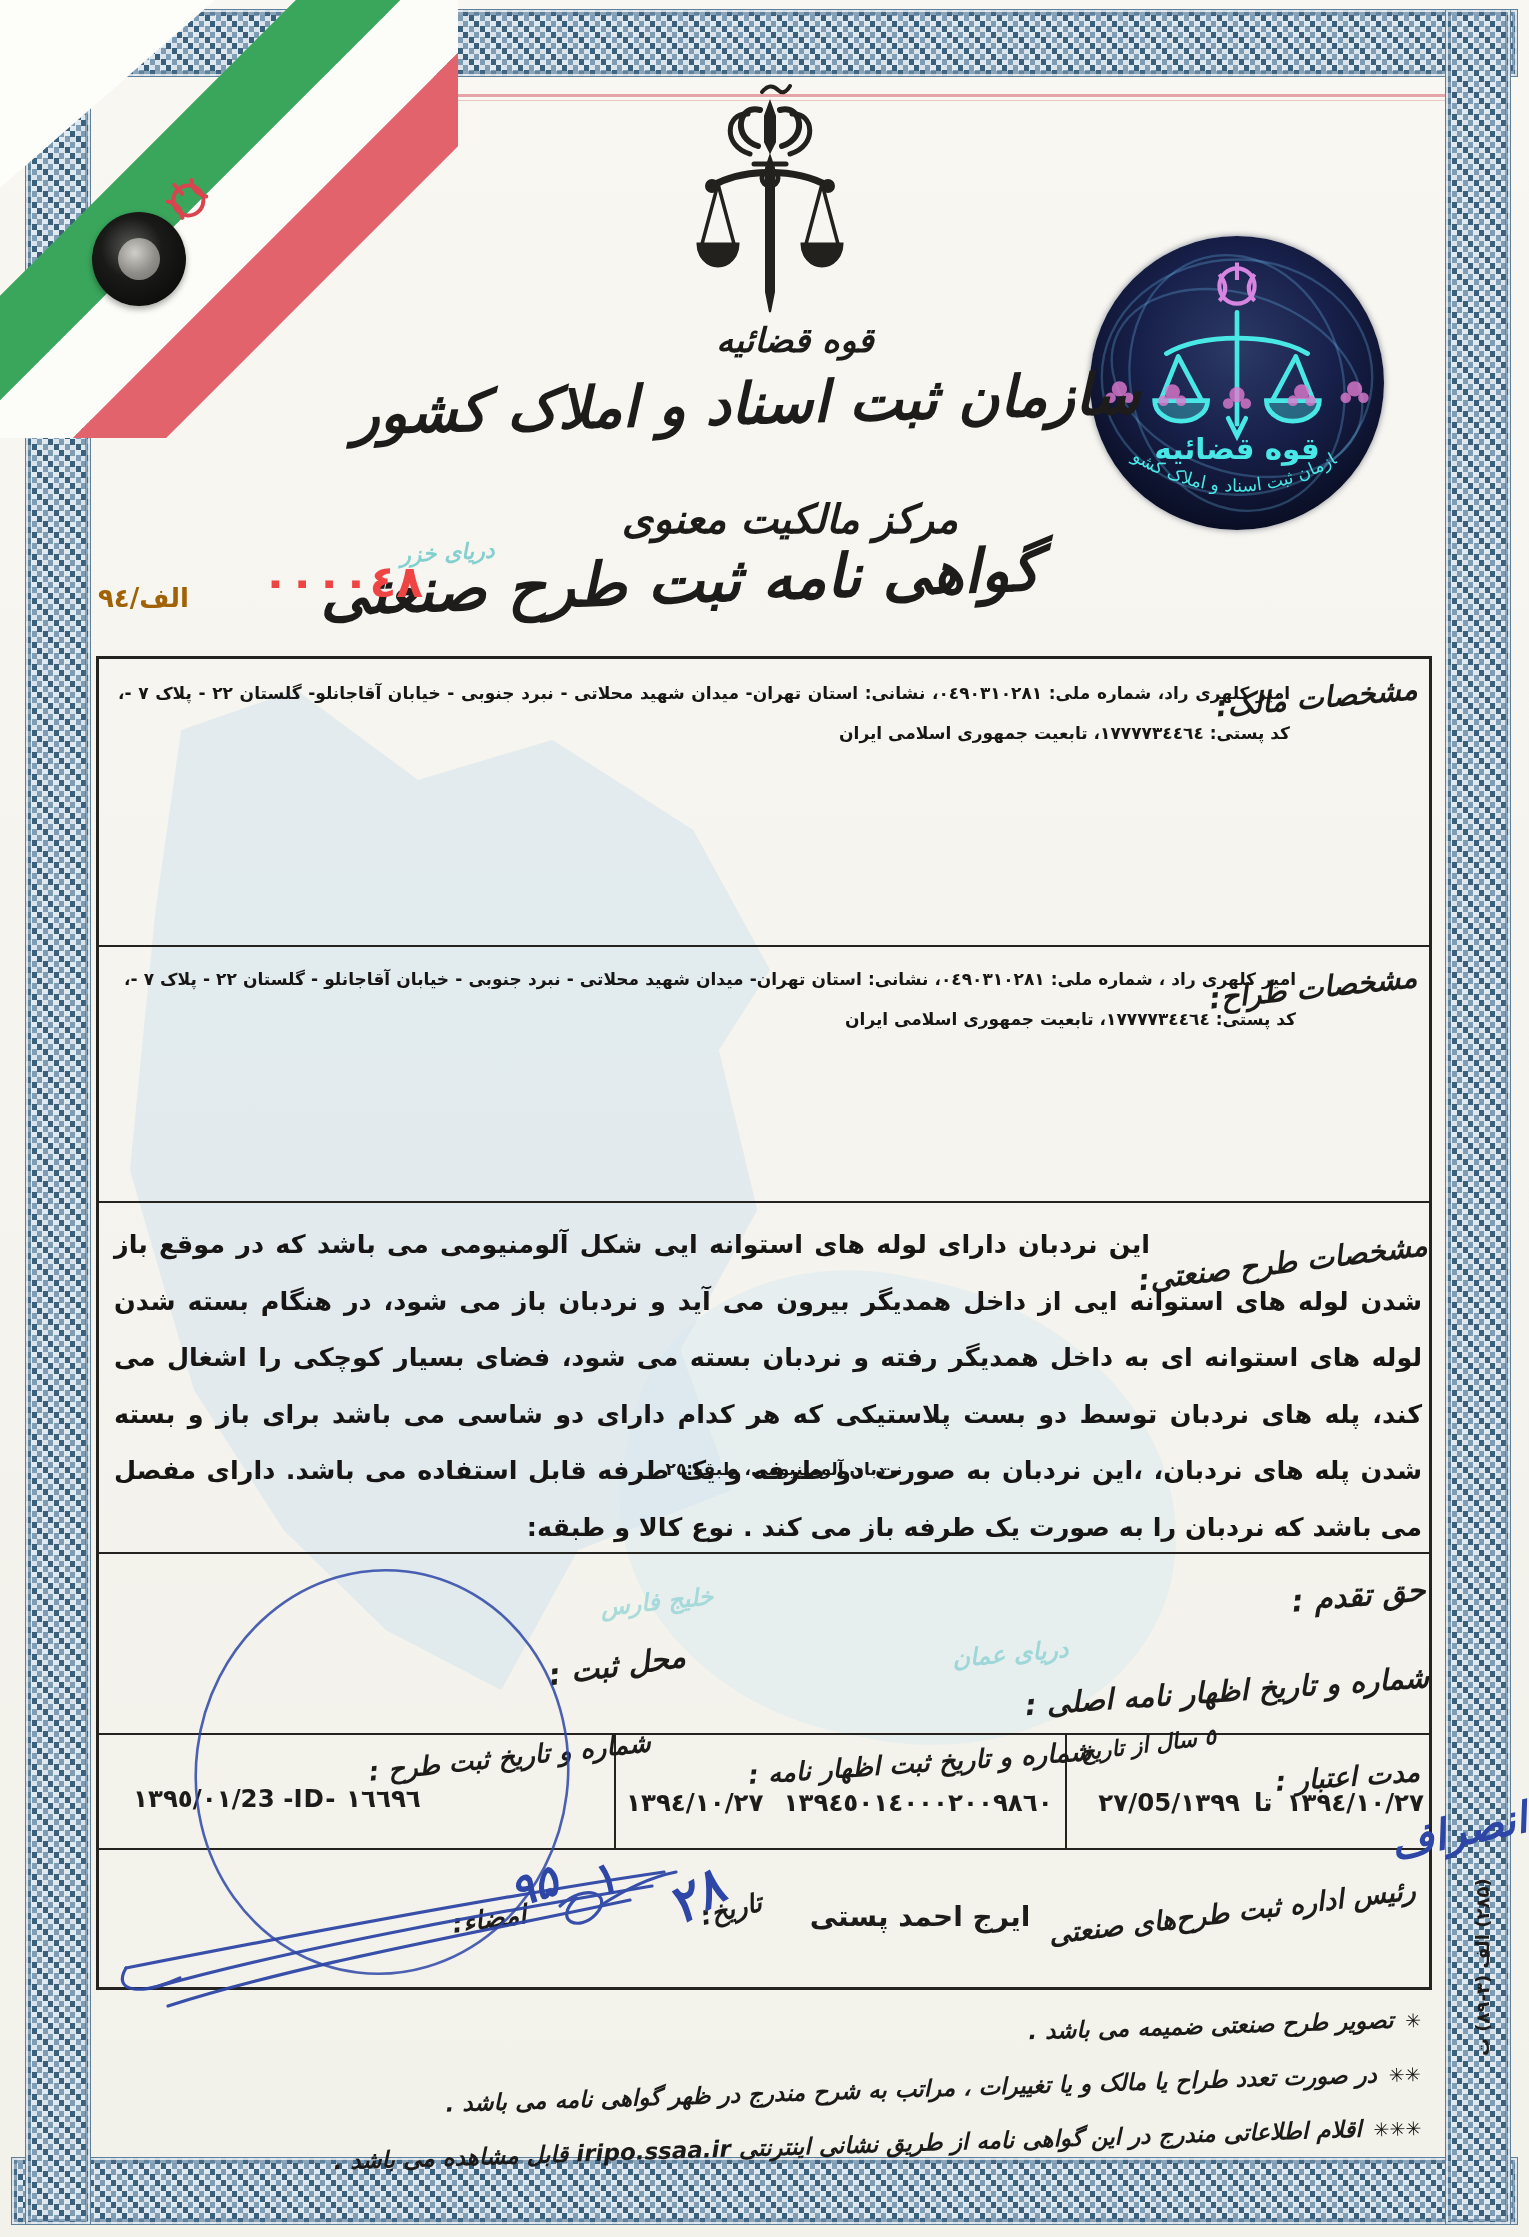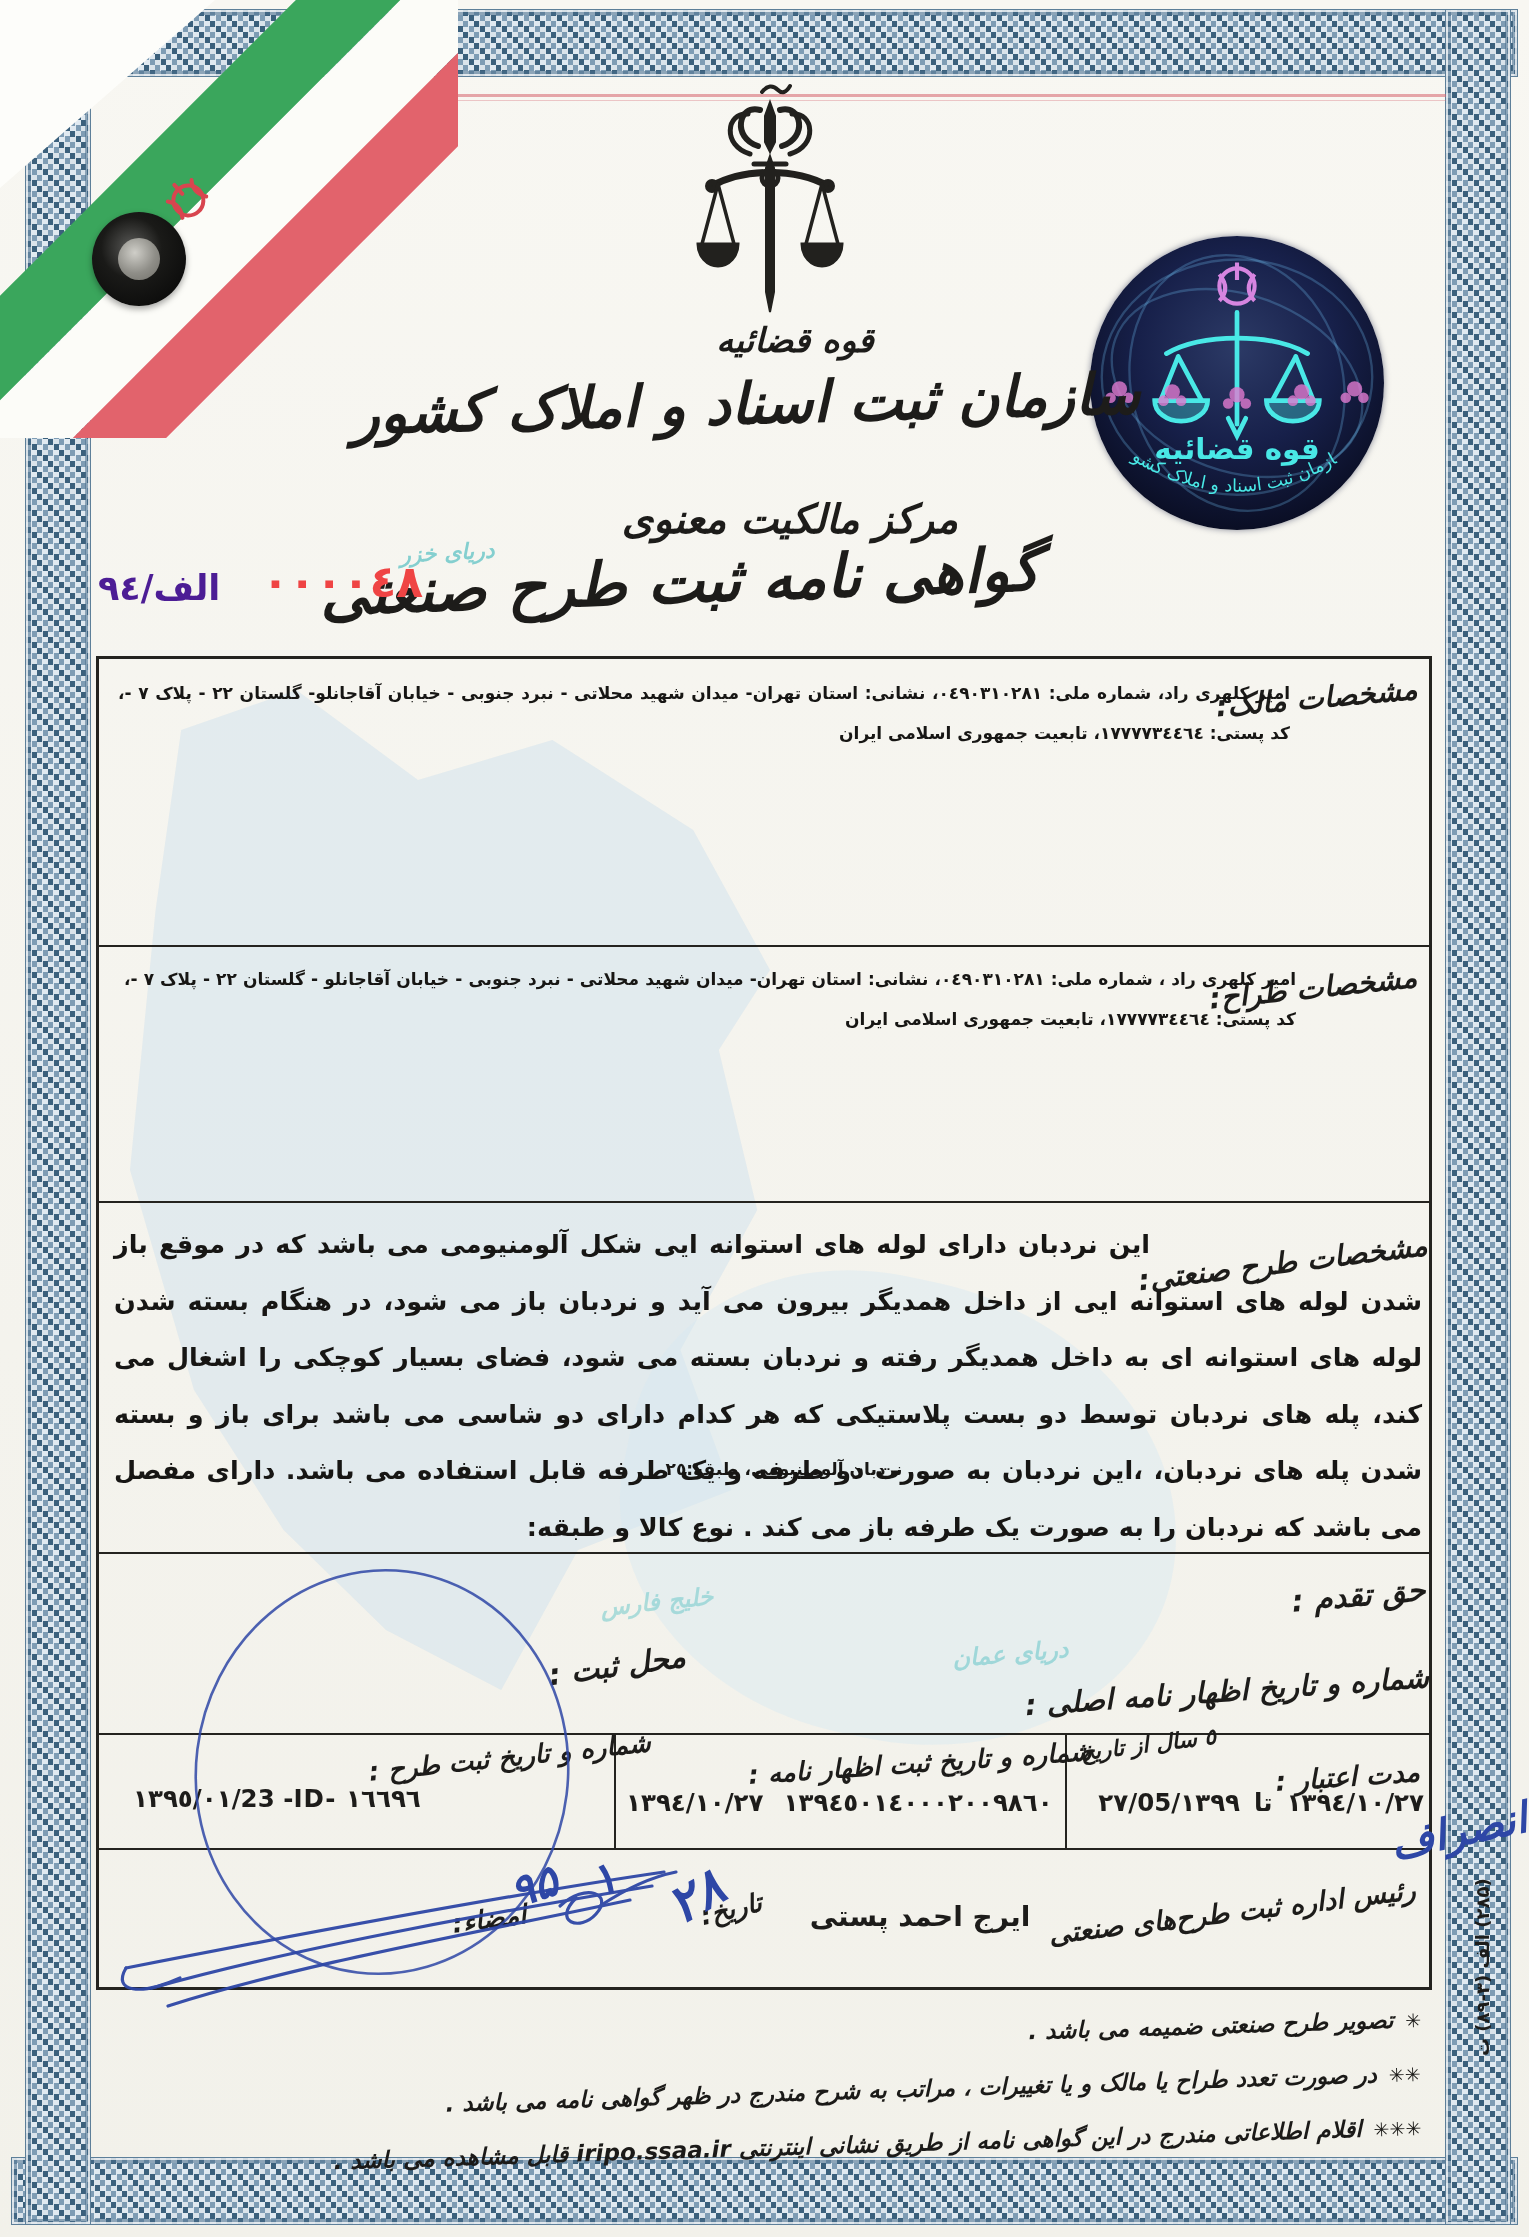--- a/index.html
+++ b/index.html
@@ -178,21 +178,21 @@
       <textPath href="#holo-arc" startOffset="50%" text-anchor="middle">سازمان ثبت اسناد و املاک کشور</textPath>
     </text>
   </svg>
 </div>
 
 <div class="abs callig fa" style="left:640px; top:320px; width:310px; text-align:center; font-size:34px;">قوه قضائیه</div>
 <div class="abs callig fa" style="left:390px; top:370px; width:750px; text-align:center; font-size:57px; transform:rotate(-1.5deg);">سازمان ثبت اسناد و املاک کشور</div>
 <div class="abs callig fa" style="left:560px; top:496px; width:460px; text-align:center; font-size:40px;">مرکز مالکیت معنوی</div>
 <div class="abs callig fa" style="left:400px; top:545px; width:640px; text-align:center; font-size:60px; transform:rotate(-2deg); letter-spacing:1px;">گواهی نامه ثبت طرح صنعتی</div>
 
-<div class="abs fa" style="left:98px; top:568px; font-size:35px; font-weight:bold; color:#4c1d95;">الف/٩٤</div>
+<div class="abs fa" style="left:98px; top:583px; font-size:26px; font-weight:bold; color:#a16207;">الف/٩٤</div>
 <div class="abs" style="left:262px; top:556px; font-size:44px; font-weight:bold; color:#ef4444; letter-spacing:12px;">٠٠٠٠٤٨</div>
 
 <div id="main-box">
   <div class="hdiv" style="top:286px;"></div>
   <div class="hdiv" style="top:542px;"></div>
   <div class="hdiv" style="top:893px;"></div>
   <div class="hdiv" style="top:1074px;"></div>
   <div class="hdiv" style="top:1189px;"></div>
   <div class="vdiv" style="left:515px; top:1074px; height:115px;"></div>
   <div class="vdiv" style="left:966px; top:1074px; height:115px;"></div>

